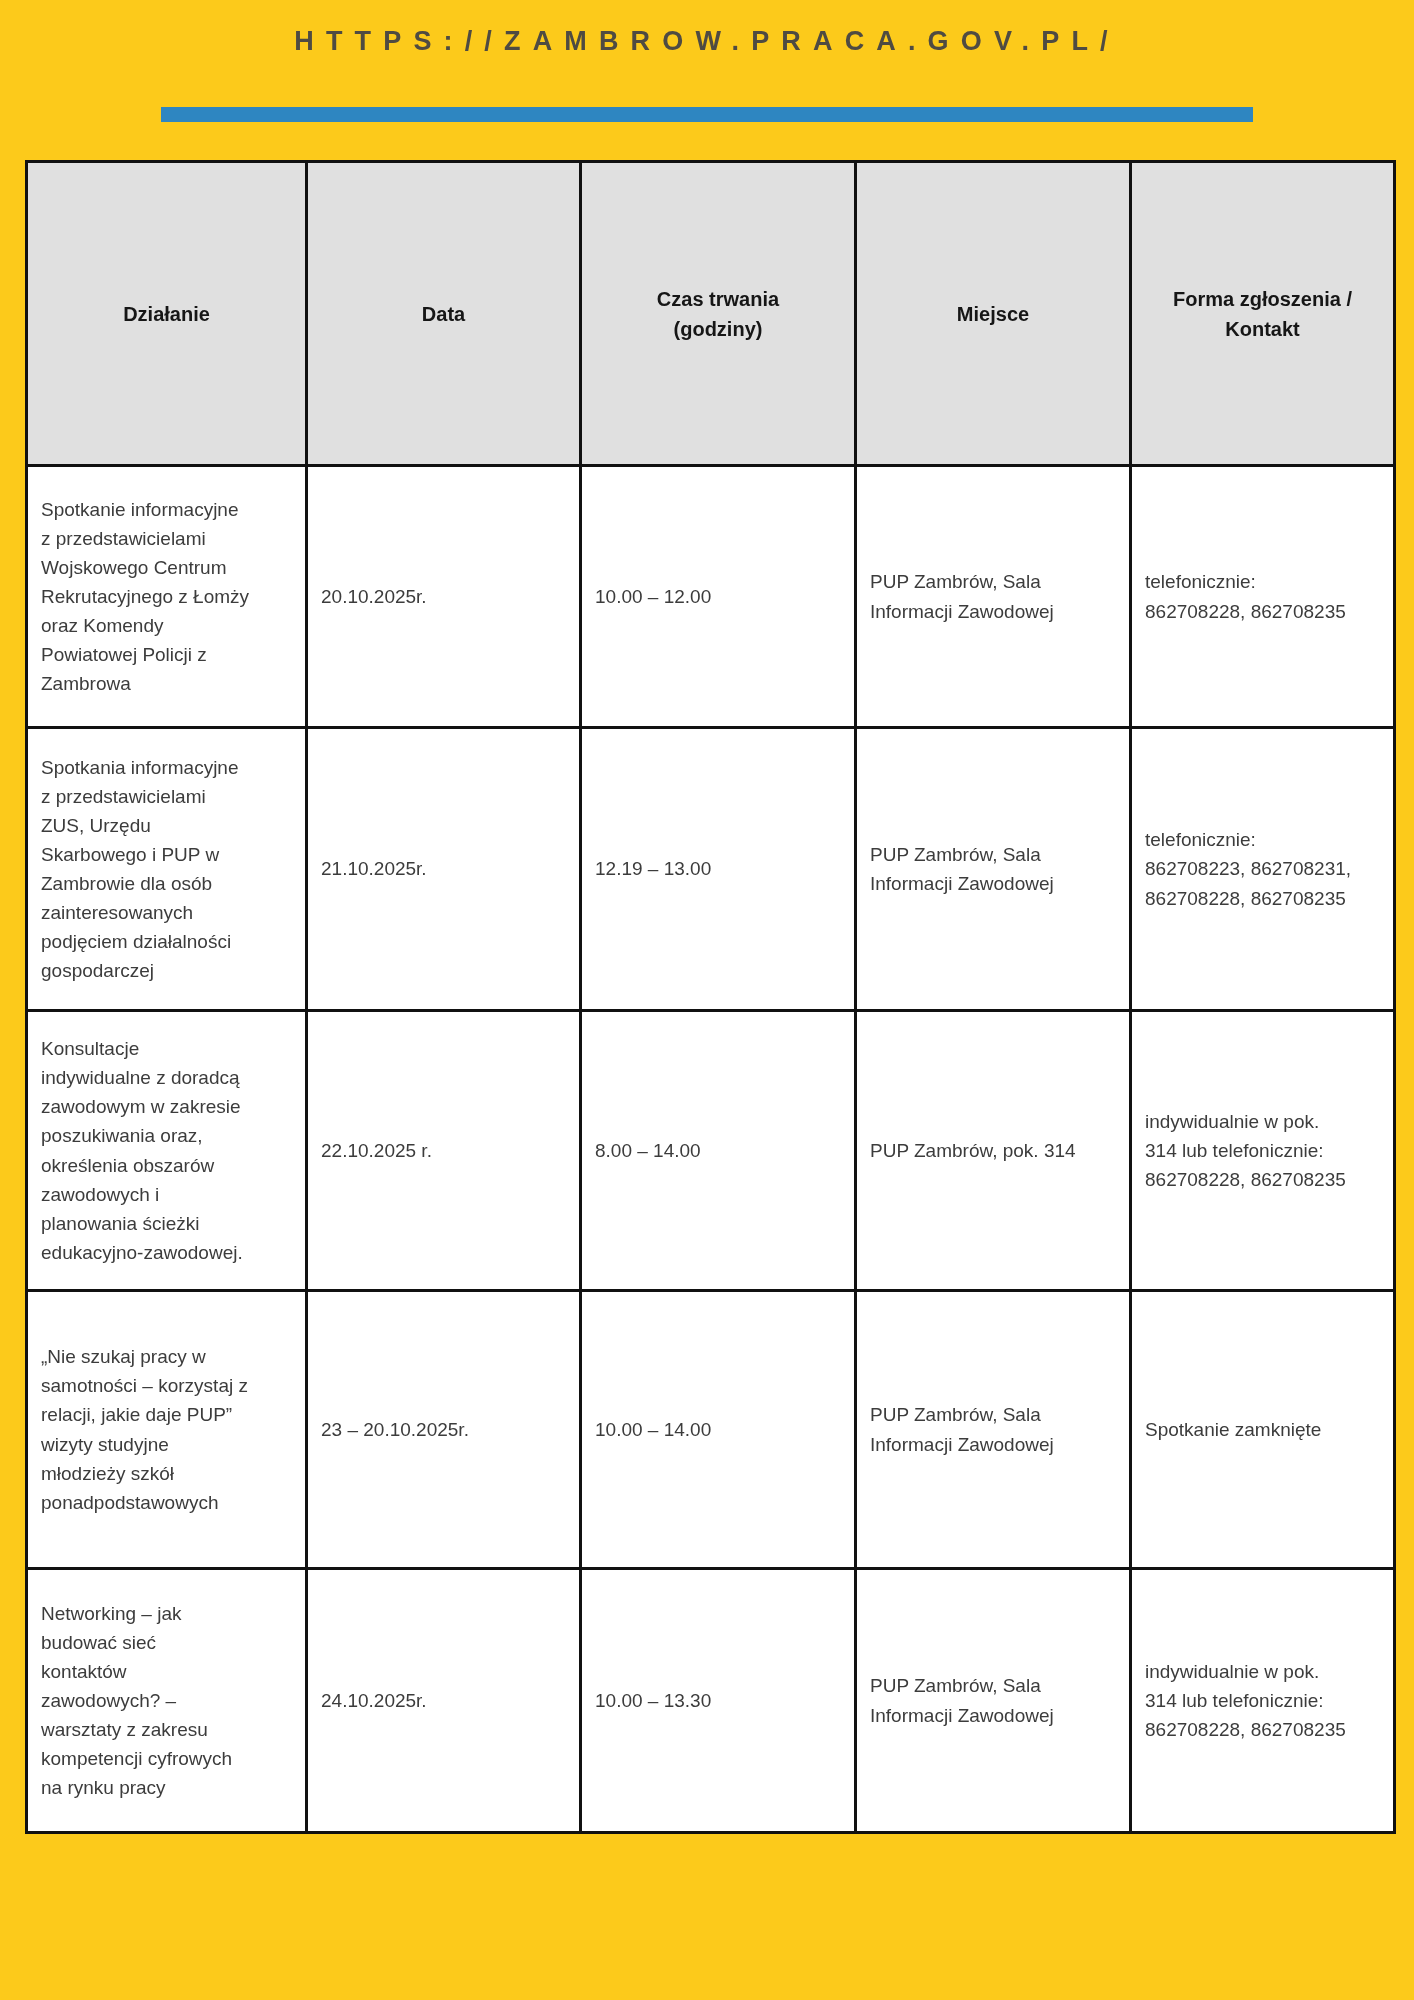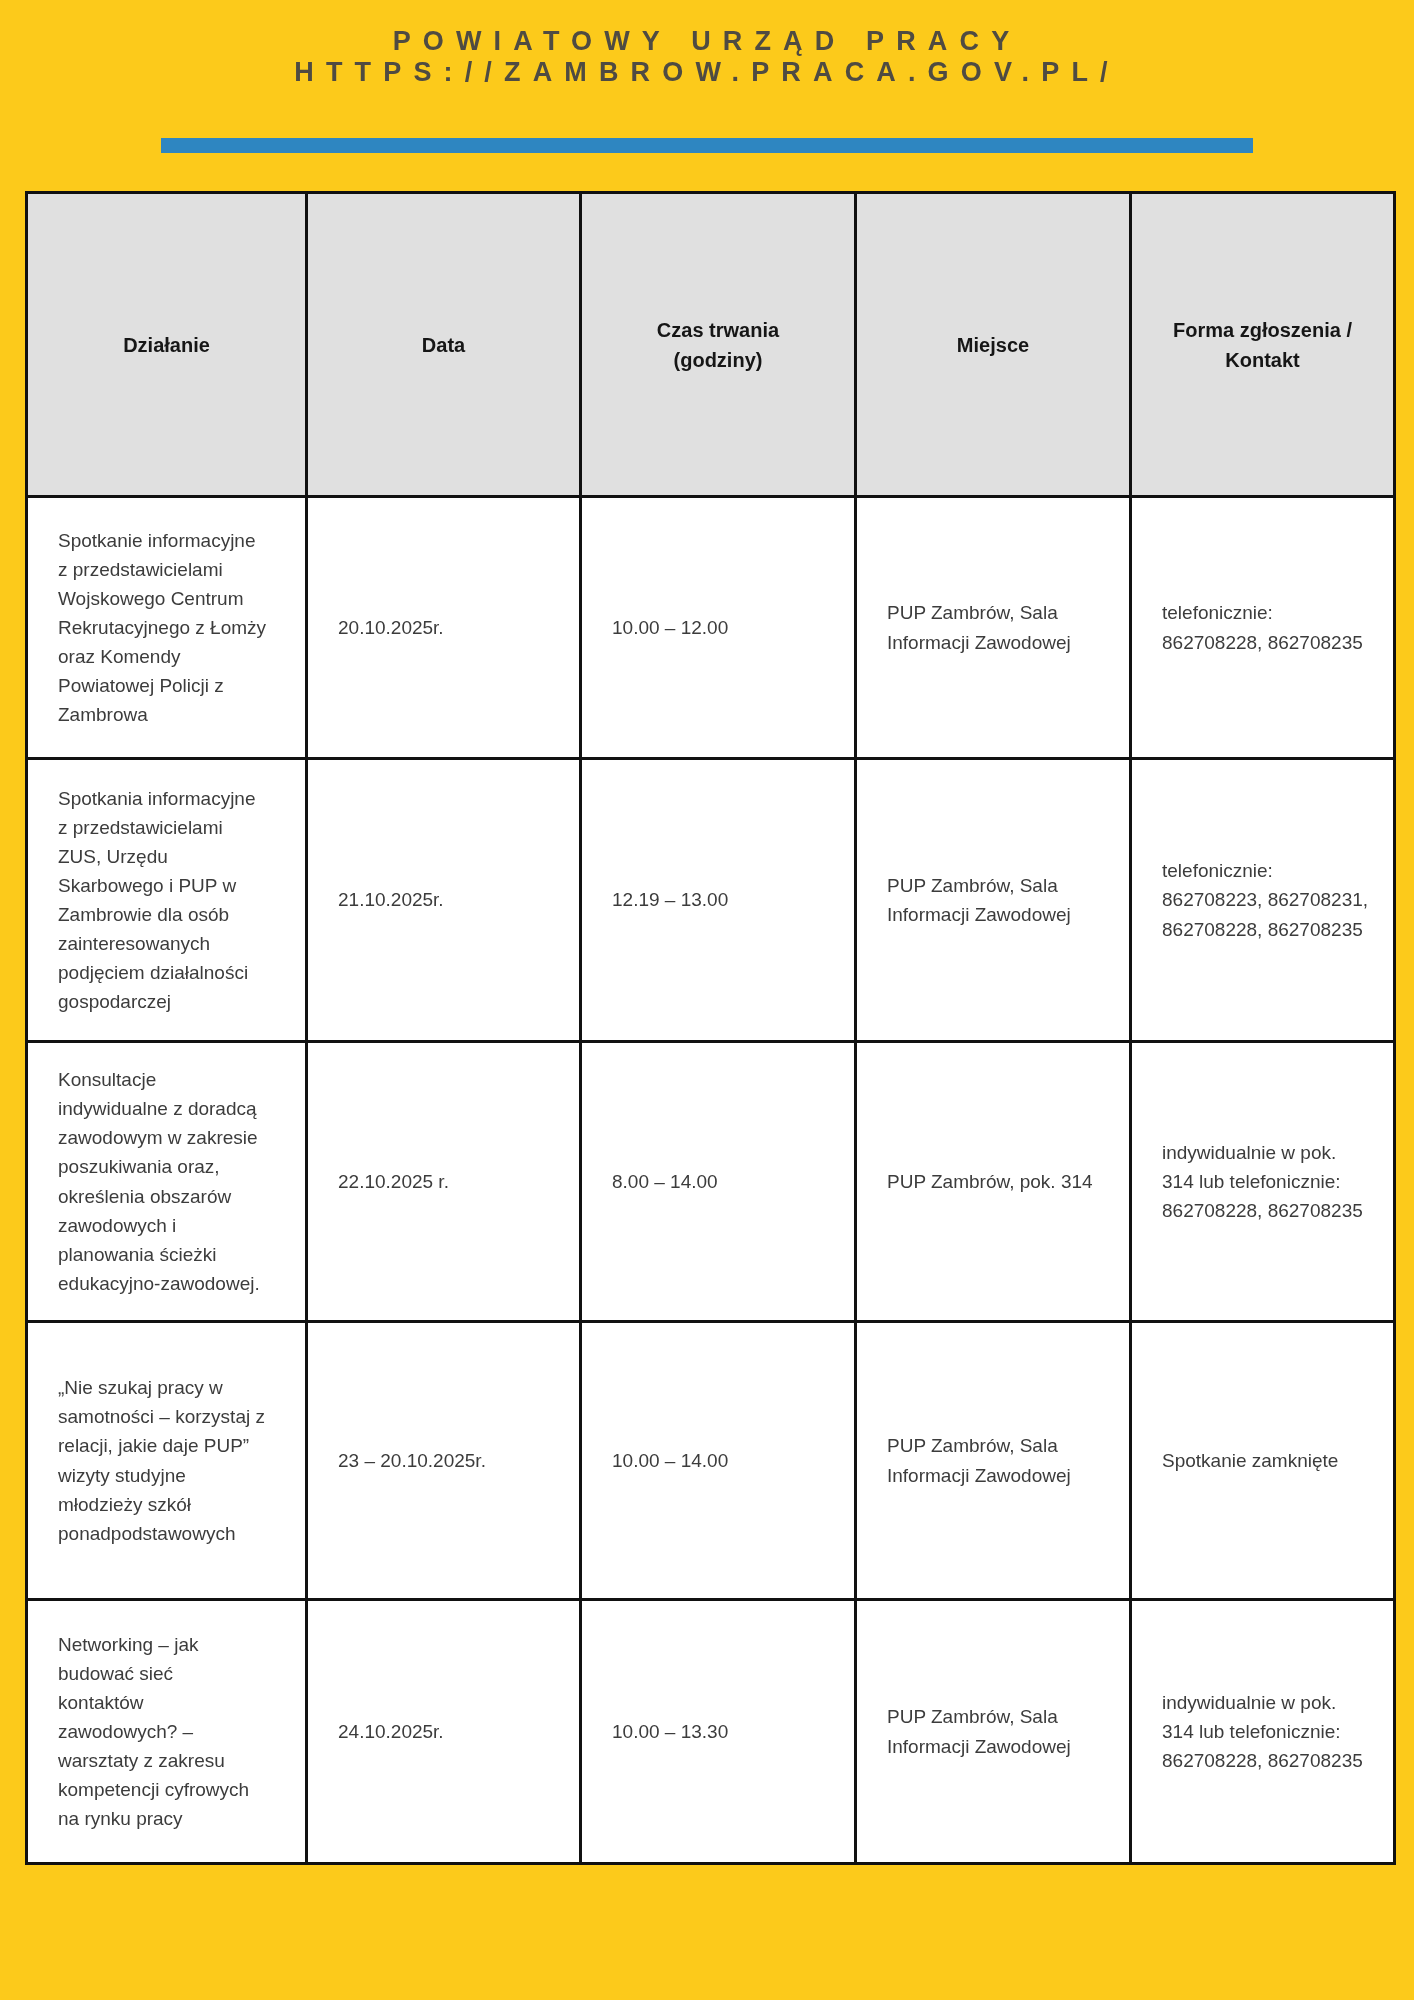--- a/index.html
+++ b/index.html
@@ -60,35 +60,34 @@
     text-align:center;
     line-height:1.5;
     height:304px;
     padding:8px 10px;
   }
   table.events td{
     color:var(--body-text);
     font-size:19px;
     line-height:1.53;
     text-align:left;
-    padding:10px 12px 10px 30px;
+    padding:10px 12px 10px 13px;
   }
   tr.r1{height:262px;}
   tr.r2{height:283px;margin-left:36px;}
   tr.r3{height:280px;}
   tr.r4{height:278px;margin-left:20px;}
   tr.r5{height:264px;}
 </style>
 </head>
 <body>
 
 <div class="page">
 
   <header class="doc-header">
-    <div class="hline">POWIATOWY URZĄD PRACY</div>
     <div class="hline">HTTPS://ZAMBROW.PRACA.GOV.PL/</div>
     <div class="divider"></div>
   </header>
 
   <table class="events">
     <colgroup>
       <col style="width:280px">
       <col style="width:274px">
       <col style="width:275px">
       <col style="width:275px">

